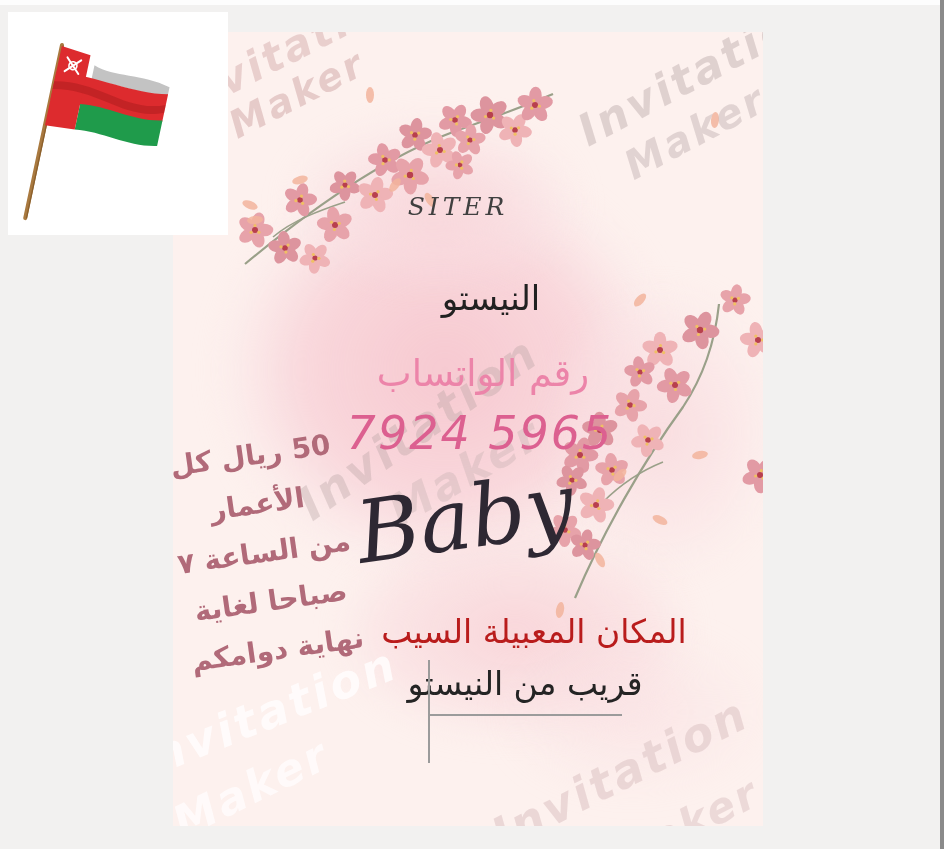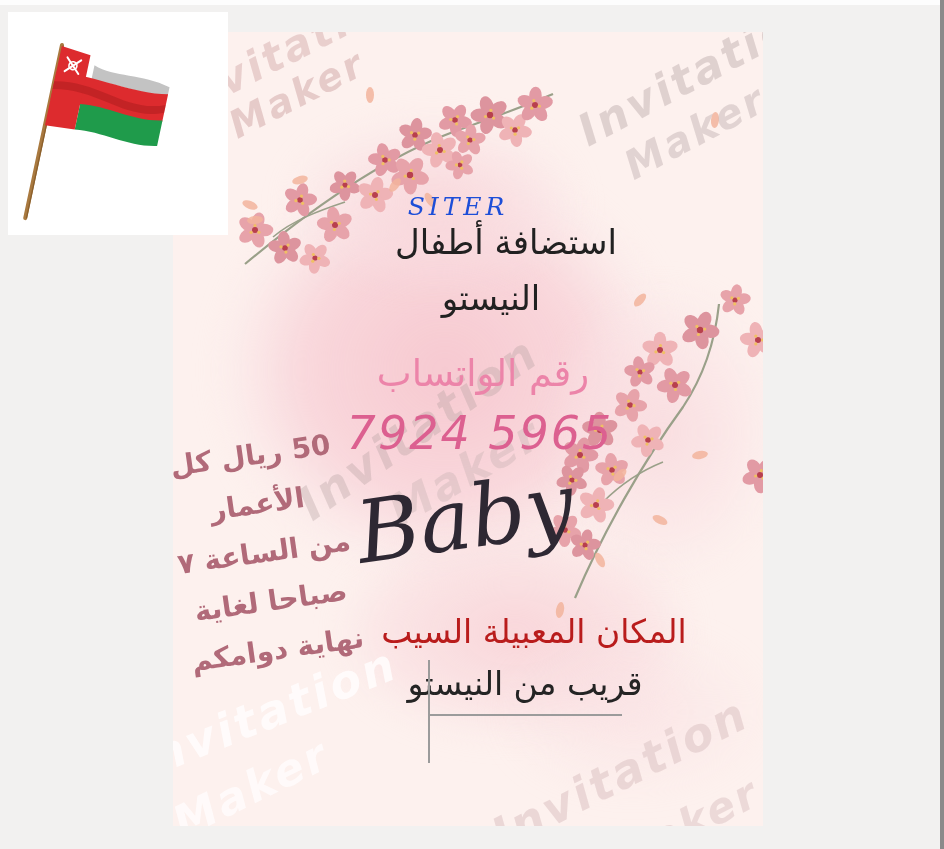--- a/index.html
+++ b/index.html
@@ -45,21 +45,21 @@
   .wm-bl1{left:92px;top:682px;font-size:46px;color:rgba(255,253,253,0.85);transform:translate(-50%,-50%) rotate(-22deg);}
   .wm-bl2{left:78px;top:756px;font-size:44px;color:rgba(255,253,253,0.8);transform:translate(-50%,-50%) rotate(-26deg);}
   .wm-br1{left:447px;top:742px;font-size:46px;color:rgba(228,206,206,0.75);transform:translate(-50%,-50%) rotate(-27deg);}
   .wm-br2{left:512px;top:794px;font-size:42px;color:rgba(228,206,206,0.7);transform:translate(-50%,-50%) rotate(-27deg);}
 
   
   .txt{position:absolute;text-align:center;}
   .ar{direction:rtl;font-family:"DejaVu Sans",sans-serif;}
   .brand{
     left:185px;top:160px;width:200px;font-size:25px;letter-spacing:4px;
-    font-family:"DejaVu Serif",serif;font-style:italic;color:#1d4ed8;
+    font-family:"DejaVu Serif",serif;font-style:italic;color:#404040;
   }
   .title1{left:168px;top:190px;width:330px;font-size:34px;color:#212121;}
   .title2{left:168px;top:246px;width:300px;font-size:34px;color:#212121;}
   .wa-label{left:160px;top:320px;width:300px;font-size:37px;color:#ec84a9;font-weight:normal;}
   .wa-number{left:157px;top:374px;width:300px;font-size:46px;color:#dc6090;letter-spacing:2px;font-style:italic;}
   .pricing{
     left:2px;top:398px;width:178px;
     transform:rotate(-8deg);transform-origin:center;
     color:#b16a79;font-weight:bold;font-size:28px;line-height:49px;
   }
@@ -477,21 +477,20 @@
   <div class="wm wm-tr1">Invitation</div>
   <div class="wm wm-tr2">Maker</div>
   <div class="wm wm-m1">Invitation</div>
   <div class="wm wm-m2">Maker</div>
   <div class="wm wm-bl1">Invitation</div>
   <div class="wm wm-bl2">Maker</div>
   <div class="wm wm-br1">Invitation</div>
   <div class="wm wm-br2">Maker</div>
 
   <div class="txt brand">SITER</div>
-  <div class="txt title1 ar">استضافة أطفال</div>
   <div class="txt title2 ar">النيستو</div>
   <div class="txt wa-label ar">رقم الواتساب</div>
   <div class="txt wa-number">7924 5965</div>
 
   <div class="txt pricing ar">
     <div>50 ريال كل</div>
     <div>الأعمار</div>
     <div>من الساعة ٧</div>
     <div>صباحا لغاية</div>
     <div>نهاية دوامكم</div>

